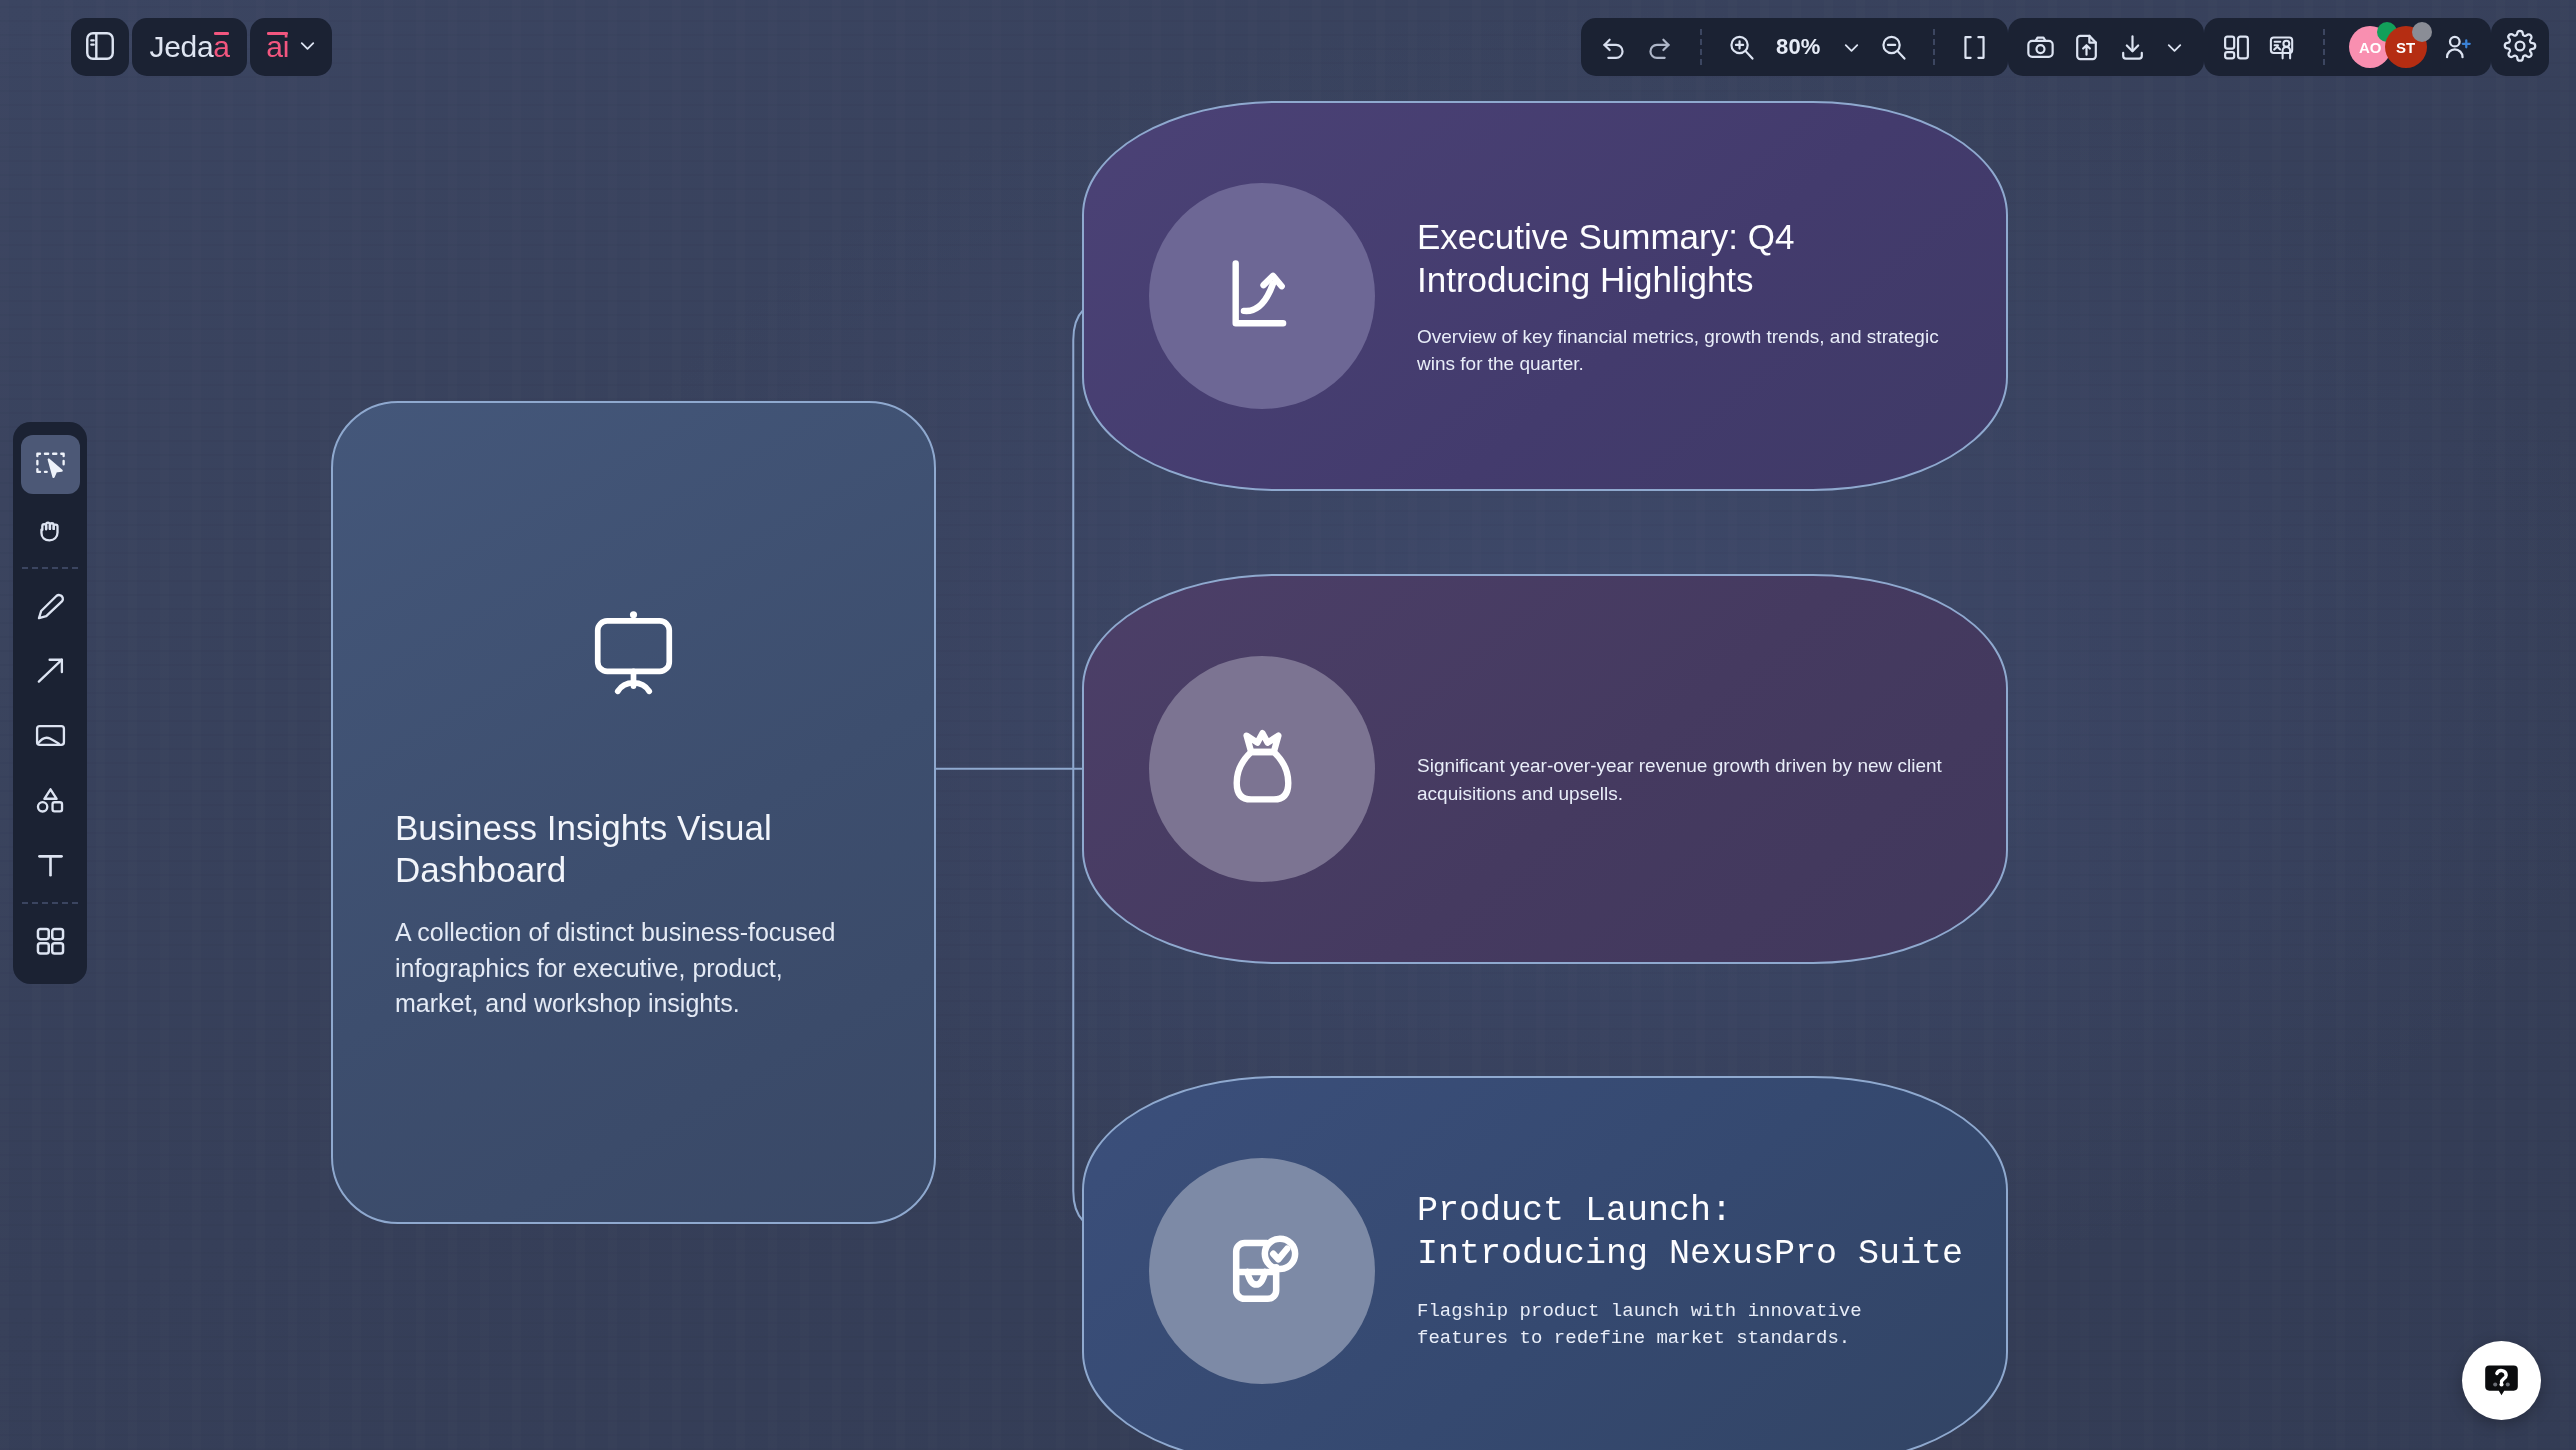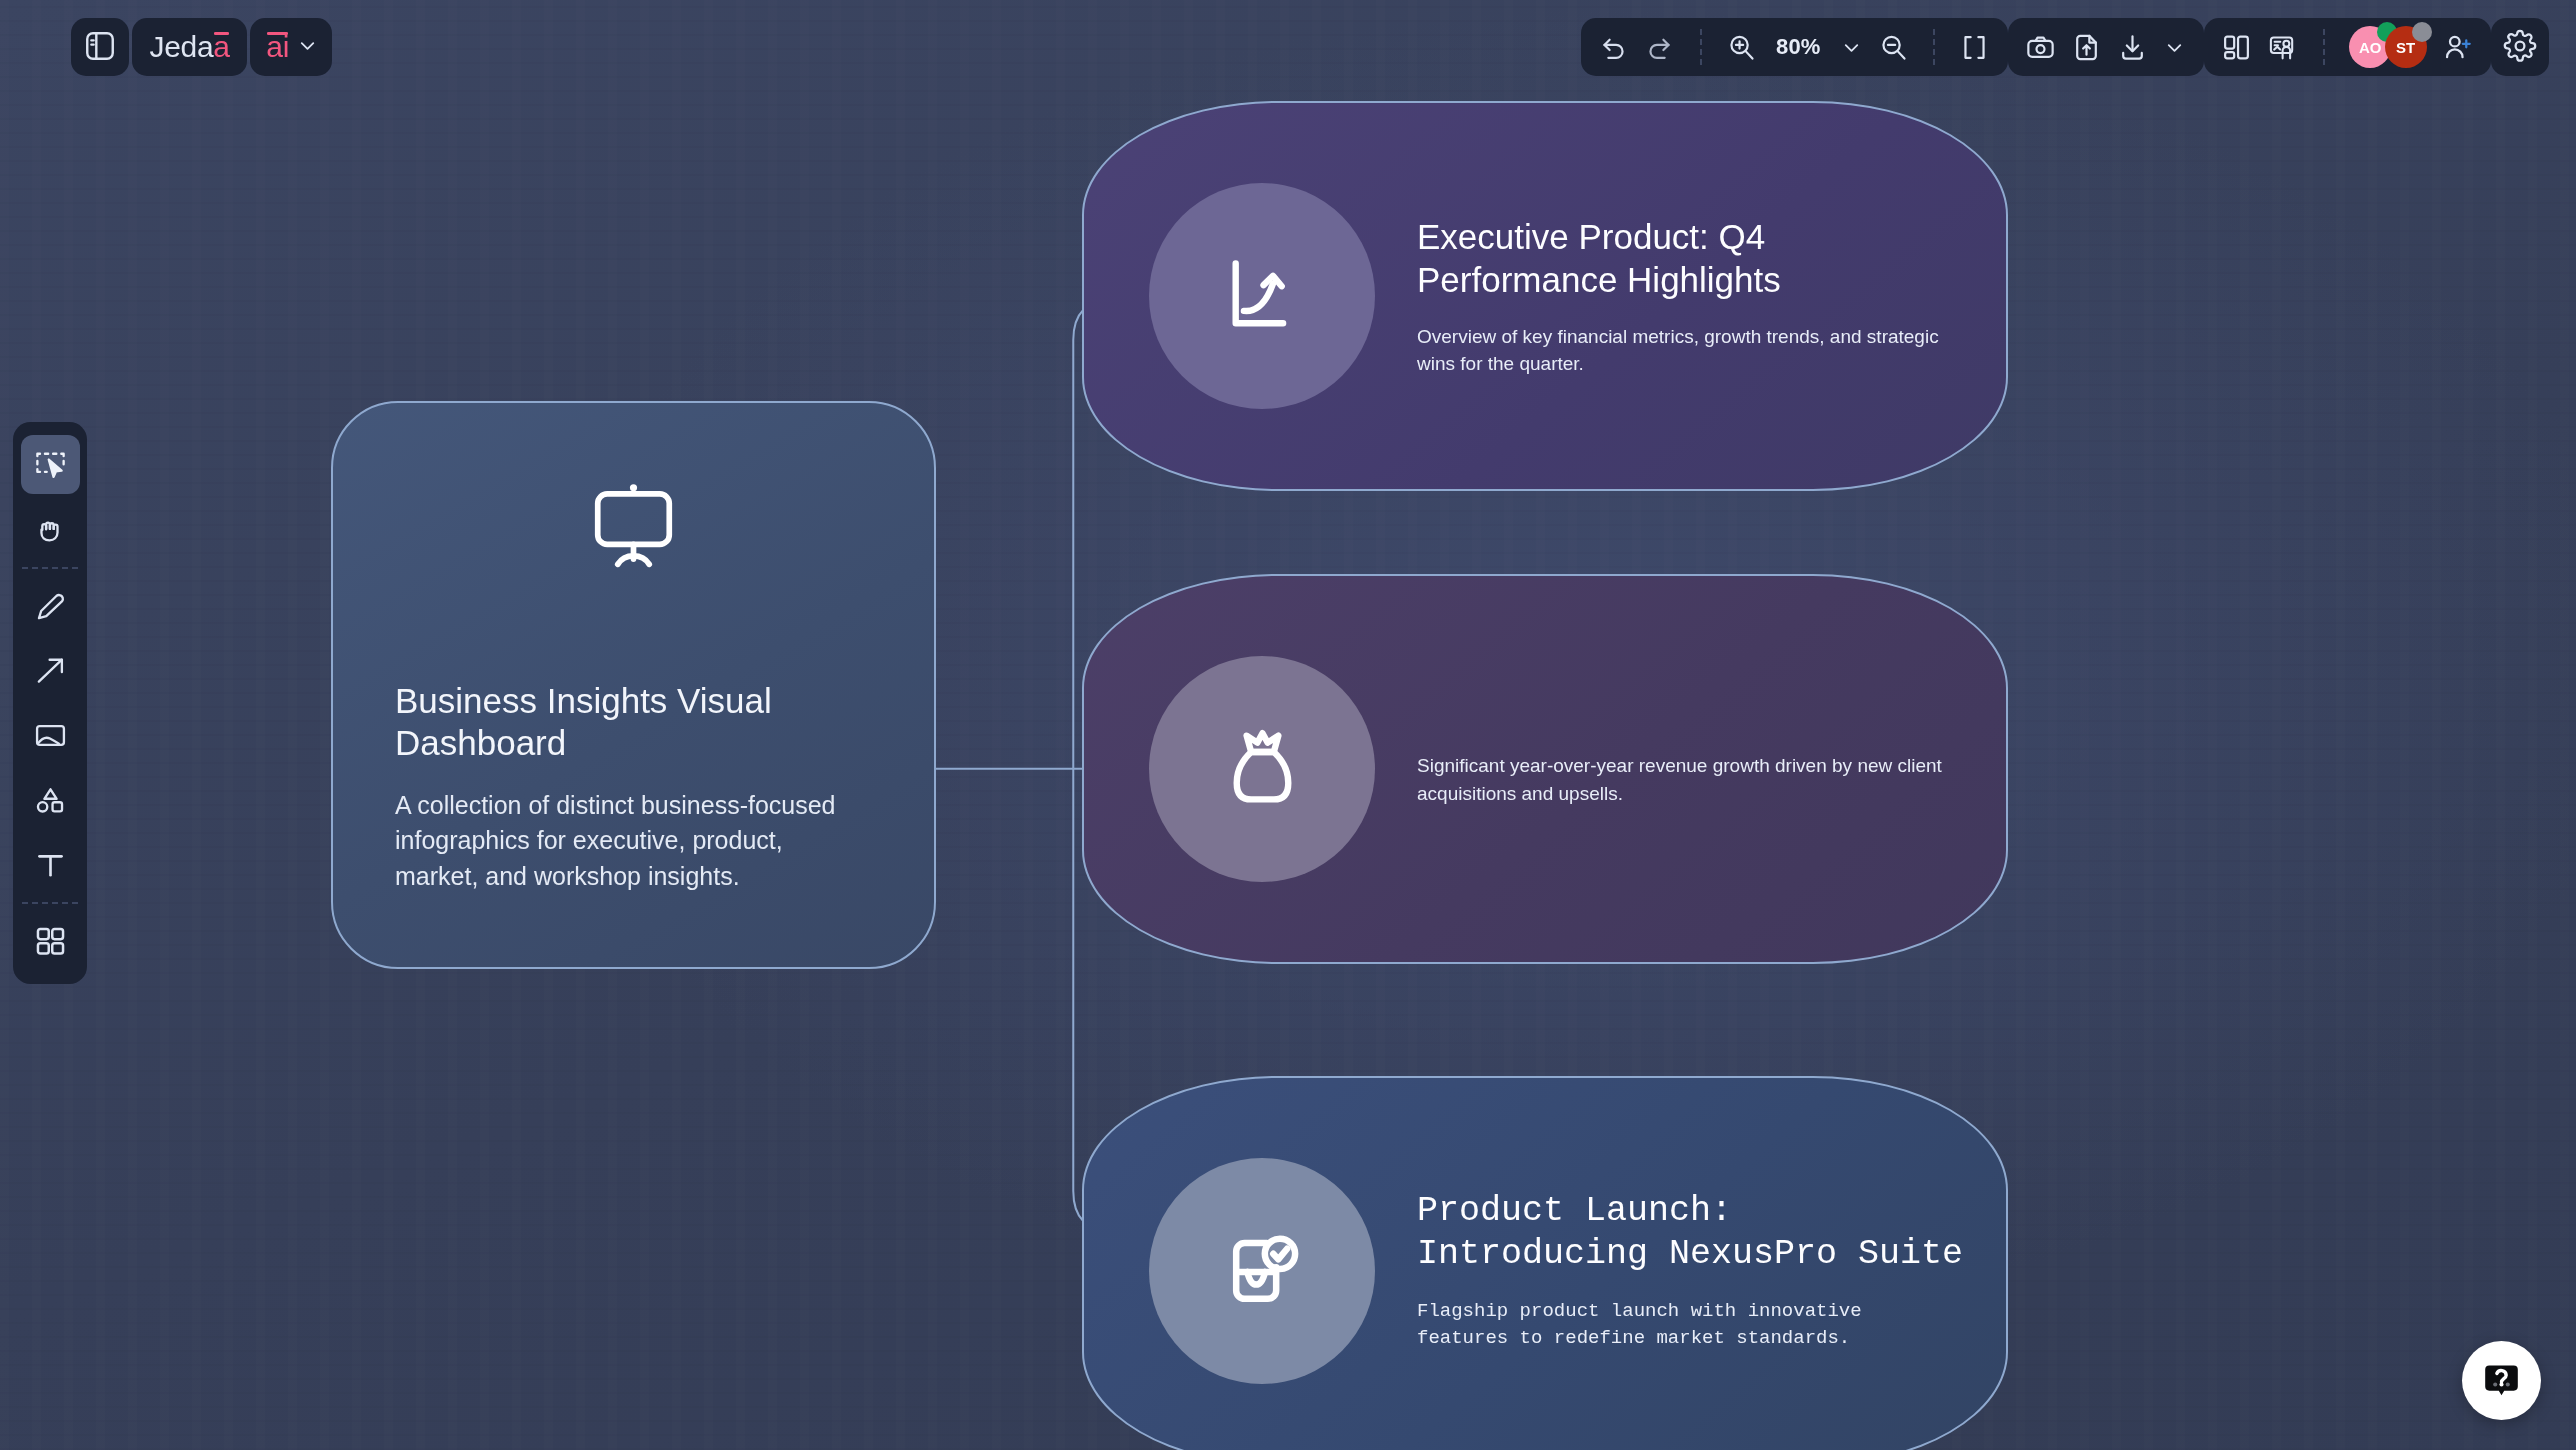--- a/index.html
+++ b/index.html
@@ -111,21 +111,21 @@
   #map { position: absolute; inset: 0; z-index: 10; }
   #edges { position: absolute; inset: 0; pointer-events: none; }
 
   .node {
     position: absolute;
     border: 2px solid #8fa9cf;
     display: flex; align-items: center;
     cursor: pointer;
   }
   .node-root {
-    left: 331px; top: 401px; width: 605px; height: 568px;
+    left: 331px; top: 401px; width: 605px; height: 823px;
     border-radius: 67px;
     background: linear-gradient(150deg, #44577a 0%, #3d4e6e 55%, #394866 100%);
     flex-direction: column; justify-content: center;
     padding: 0 62px;
   }
   .root-ico { margin-bottom: 101px; }
   .root-title {
     font-size: 35px; color: #f2f5fb; line-height: 1.2;
     align-self: flex-start; font-weight: 400;
   }
@@ -198,21 +198,21 @@
 
   <div class="node node-child" style="left:1082px; top:101px; background:linear-gradient(140deg,#4b4276 0%,#433b6d 60%,#3f3a66 100%);">
     <div class="child-ico-wrap" style="background:#6d6795;">
       <svg width="99" height="99" viewBox="0 0 48 48" fill="none" stroke="#ffffff" stroke-width="3.1" stroke-linecap="round" stroke-linejoin="round">
         <path d="M11 8 V37 H34"></path>
         <path d="M15 31 q9 1 14 -13"></path>
         <path d="M24.5 18.5 l4.6 -4.5 l4.2 5"></path>
       </svg>
     </div>
     <div class="child-text">
-      <div class="child-title">Executive Product: Q4 Performance Highlights</div>
+      <div class="child-title">Executive Summary: Q4 Introducing Highlights</div>
       <div class="child-desc">Overview of key financial metrics, growth trends, and strategic wins for the quarter.</div>
     </div>
   </div>
 
   <div class="node node-child" style="left:1082px; top:574px; background:linear-gradient(140deg,#4c3f68 0%,#453a60 55%,#41385c 100%);">
     <div class="child-ico-wrap" style="background:#7c7492;">
       <svg width="99" height="99" viewBox="0 0 48 48" fill="none" stroke="#ffffff" stroke-width="3.1" stroke-linecap="round" stroke-linejoin="round">
         <path d="M18.5 15.5 L16.3 7.6 l5.2 3.4 L24 6.4 l2.5 4.6 l5.2 -3.4 l-2.2 7.9 z"></path>
         <path d="M18.5 15.5 q-7 6.5 -7 15 q0 8 7 8 h11 q7 0 7 -8 q0 -8.5 -7 -15 z"></path>
       </svg>

